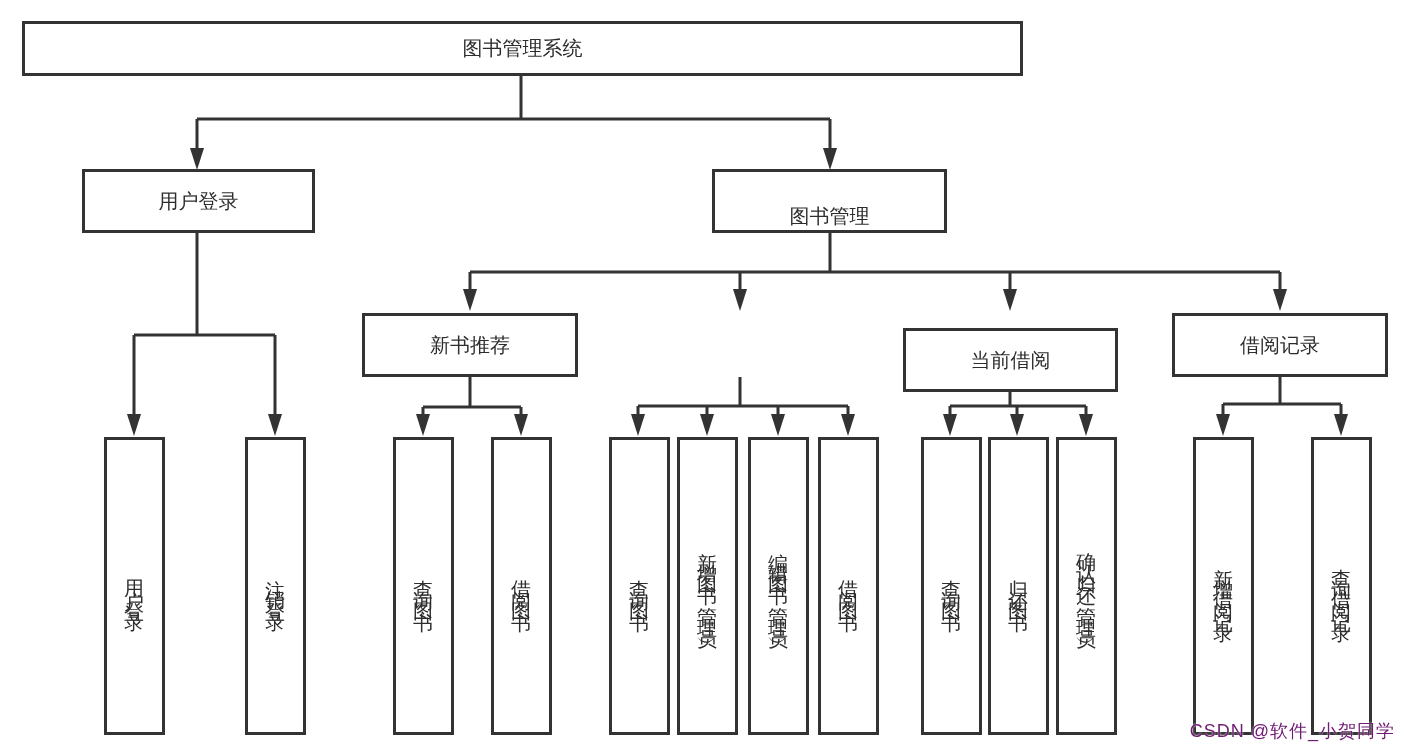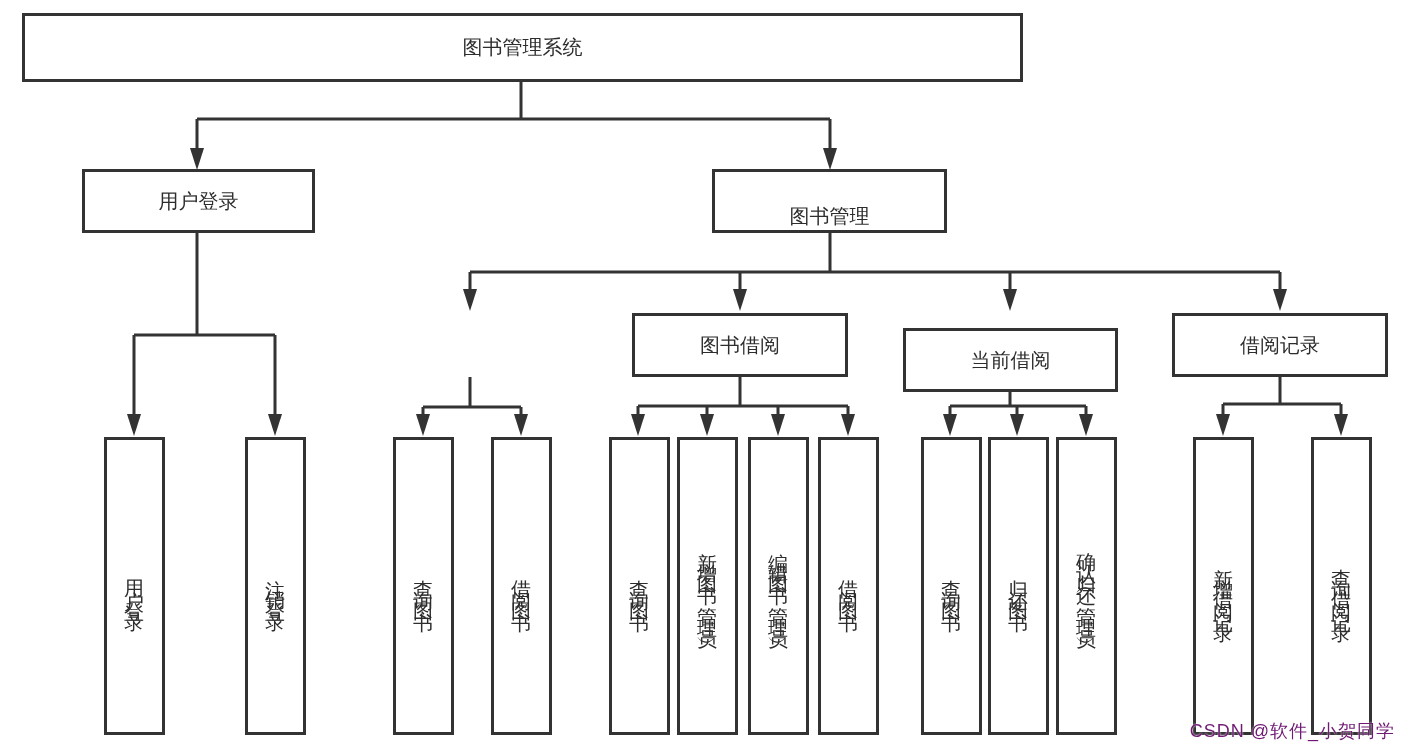--- a/index.html
+++ b/index.html
@@ -84,33 +84,33 @@
       <polygon points="778,436 771,414 785,414"></polygon>
       <polygon points="848,436 841,414 855,414"></polygon>
       <polygon points="950,436 943,414 957,414"></polygon>
       <polygon points="1017,436 1010,414 1024,414"></polygon>
       <polygon points="1086,436 1079,414 1093,414"></polygon>
       <polygon points="1223,436 1216,414 1230,414"></polygon>
       <polygon points="1341,436 1334,414 1348,414"></polygon>
     </g>
   </svg>
 
-  <div class="node" style="left:22px;top:13px;width:1001px;height:69px;">
+  <div class="node" style="left:22px;top:21px;width:1001px;height:55px;">
     <span>图书管理系统</span>
   </div>
 
   <div class="node" style="left:82px;top:169px;width:233px;height:64px;">
     <span>用户登录</span>
   </div>
   <div class="node" style="left:712px;top:169px;width:235px;height:64px;align-items:flex-end;">
     <span>图书管理</span>
   </div>
 
-  <div class="node" style="left:632px;top:313px;width:216px;height:64px;">
-    <span>图书借阅</span>
+  <div class="node" style="left:362px;top:313px;width:216px;height:64px;">
+    <span>新书推荐</span>
   </div>
   <div class="node" style="left:903px;top:313px;width:215px;height:64px;margin-top:15px;">
     <span>当前借阅</span>
   </div>
   <div class="node" style="left:1172px;top:313px;width:216px;height:64px;">
     <span>借阅记录</span>
   </div>
 
   <div class="node leaf" style="left:104px;">
     <span class="vtext">用户登录</span>

